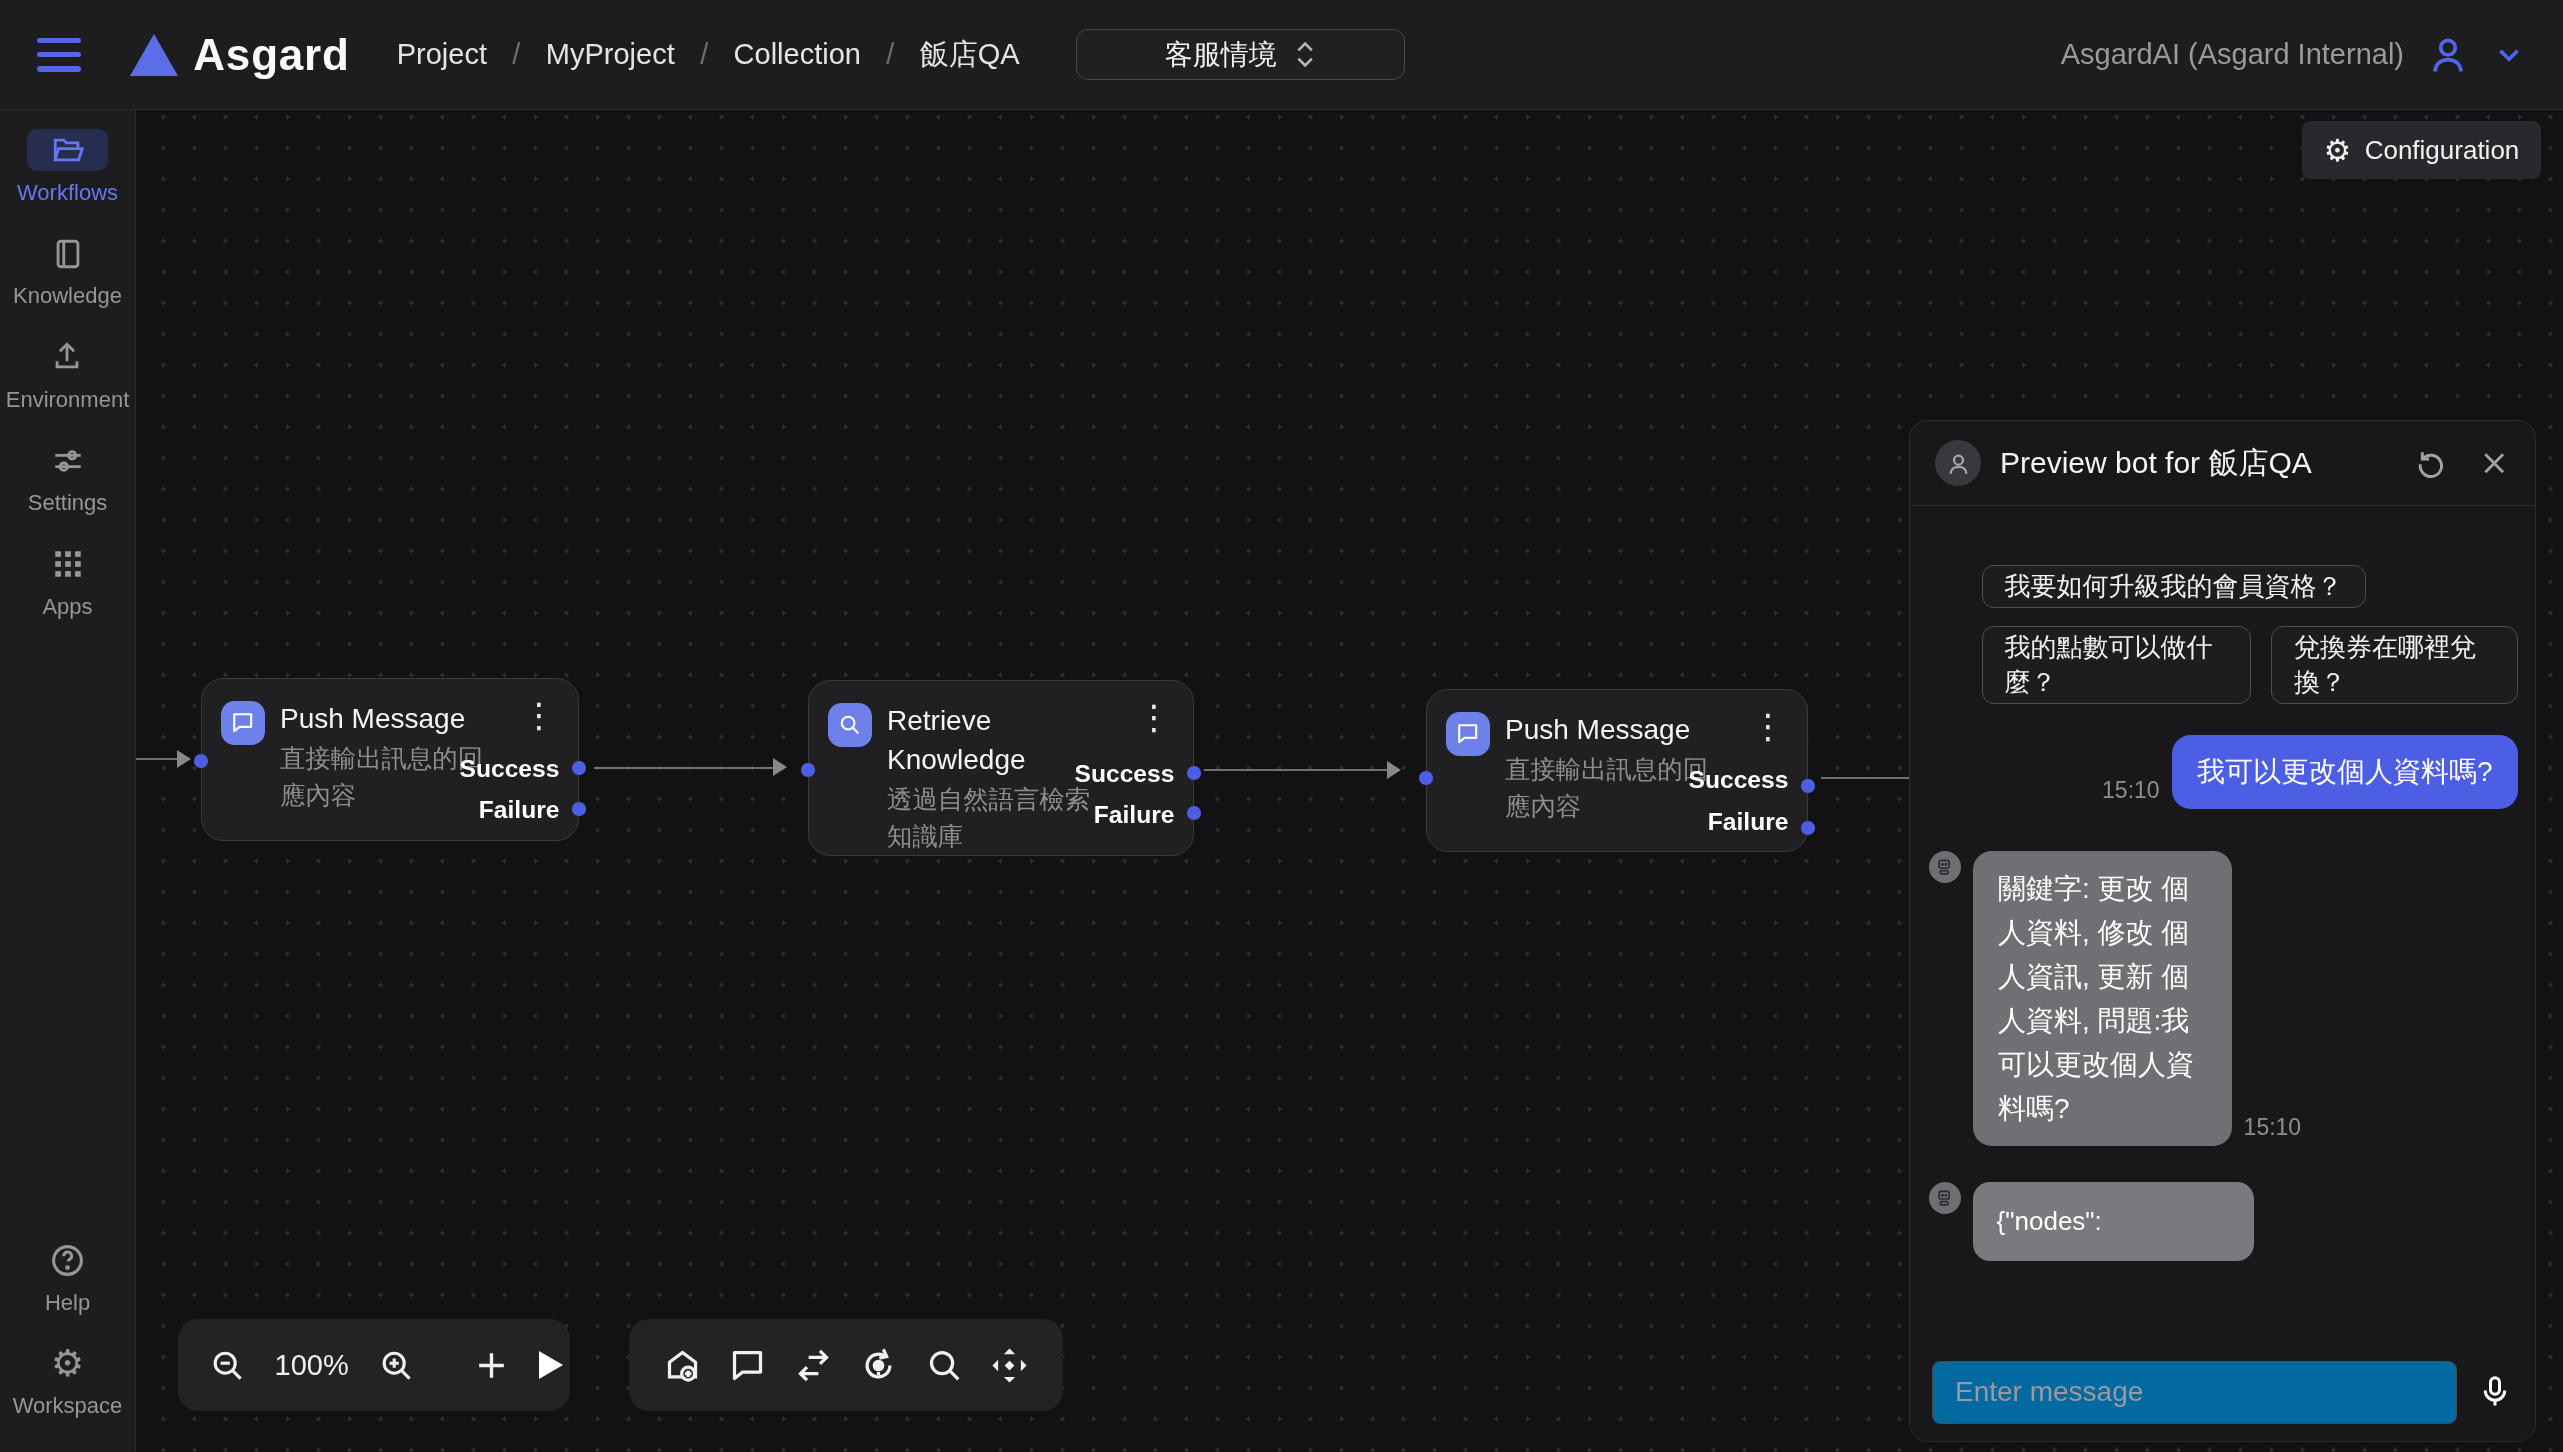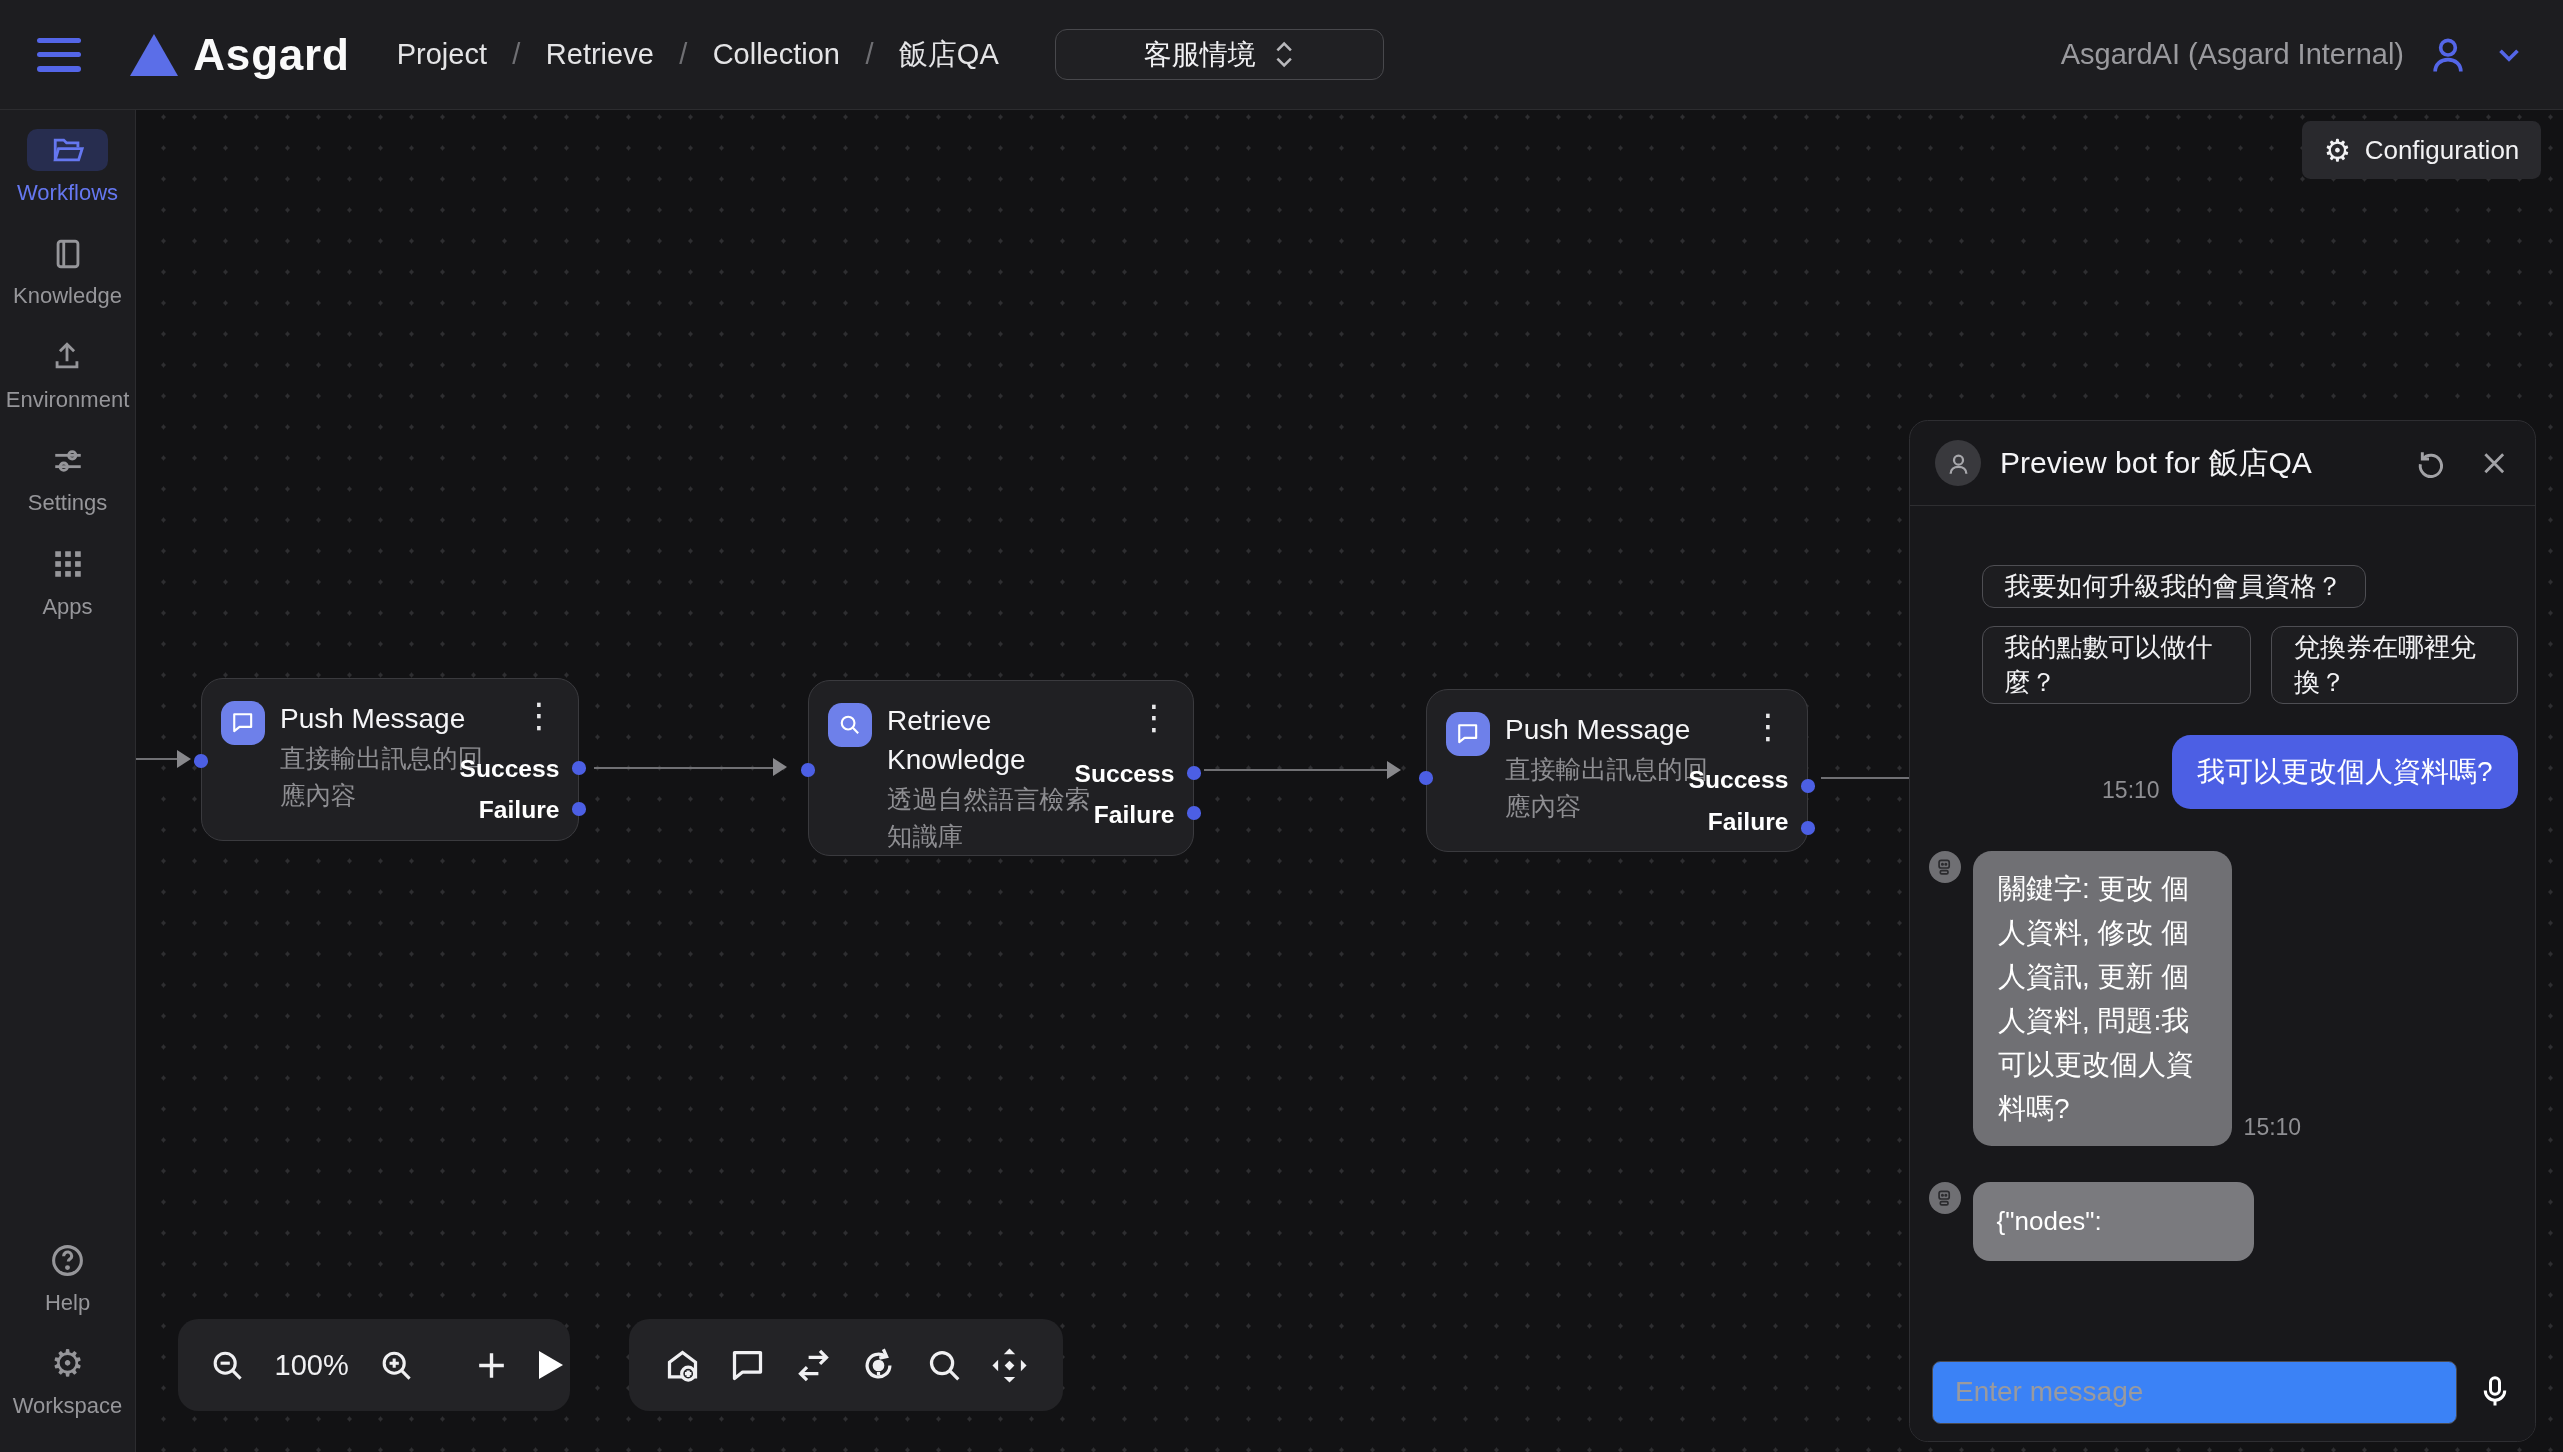--- a/index.html
+++ b/index.html
@@ -92,21 +92,21 @@
   .chips-row { display:flex; gap:20.3px; margin:18.6px 0 0 53px; }
   .chip { border:1.7px solid #4e4e53; border-radius:12px; padding:3px 22px; color:#f2f2f4; font-size:26px; cursor:pointer; background:#1d1d20; }
   .row-user { justify-content:flex-end; margin-top:30.5px; }
   .row-kw { margin-top:42px; }
   .row-kw .bubble { max-width:259px; }
   .row-json { margin-top:36px; }
   .bubble.json { width:281px; padding:18.6px 24px; background:#7a7a7e; border-radius:17px; }
   .json-line { white-space:pre; font-size:26px; line-height:42px; color:#fff; }
   .chat-input-row { position:absolute; left:0; bottom:0; width:100%; height:98px;
     display:flex; align-items:center; padding:0 22px; gap:20.3px; background:#18181b; }
-  .chat-input { flex:1; height:63px; background:#3b82f6; border:1.7px solid #4a4a4f; border-radius:8.5px;
+  .chat-input { flex:1; height:63px; background:#0369a1; border:1.7px solid #4a4a4f; border-radius:8.5px;
     color:#e8e8ea; font-size:28px; padding:0 22px; outline:none; font-family:"Liberation Sans","DejaVu Sans",sans-serif; }
   .chat-input::placeholder { color:#9a9a9e; }
   .mic { color:#ffffff; cursor:pointer; display:flex; align-items:center; }
 
   svg { display:block; }
 </style>
 </head>
 <body>
 
 <div class="app">
@@ -117,21 +117,21 @@
         <span></span>
         <span></span>
       </div>
     <div class="logo-wrap">
       <div class="logo-tri"></div>
       <div class="brand">Asgard</div>
     </div>
     <div class="crumbs">
       <span>Project</span>
       <span class="crumb-sep">/</span>
-      <span>Retrieve</span>
+      <span>MyProject</span>
       <span class="crumb-sep">/</span>
       <span>Collection</span>
       <span class="crumb-sep">/</span>
       <span>飯店QA</span>
     </div>
     <div class="scenario">
       <span>客服情境</span>
       <span class="updown">
         <svg width="20.3" height="12" viewBox="0 0 24 14">
             <polyline points="4,11 12,3 20,11" fill="none" stroke="#b8b8bc" stroke-width="3"></polyline>

